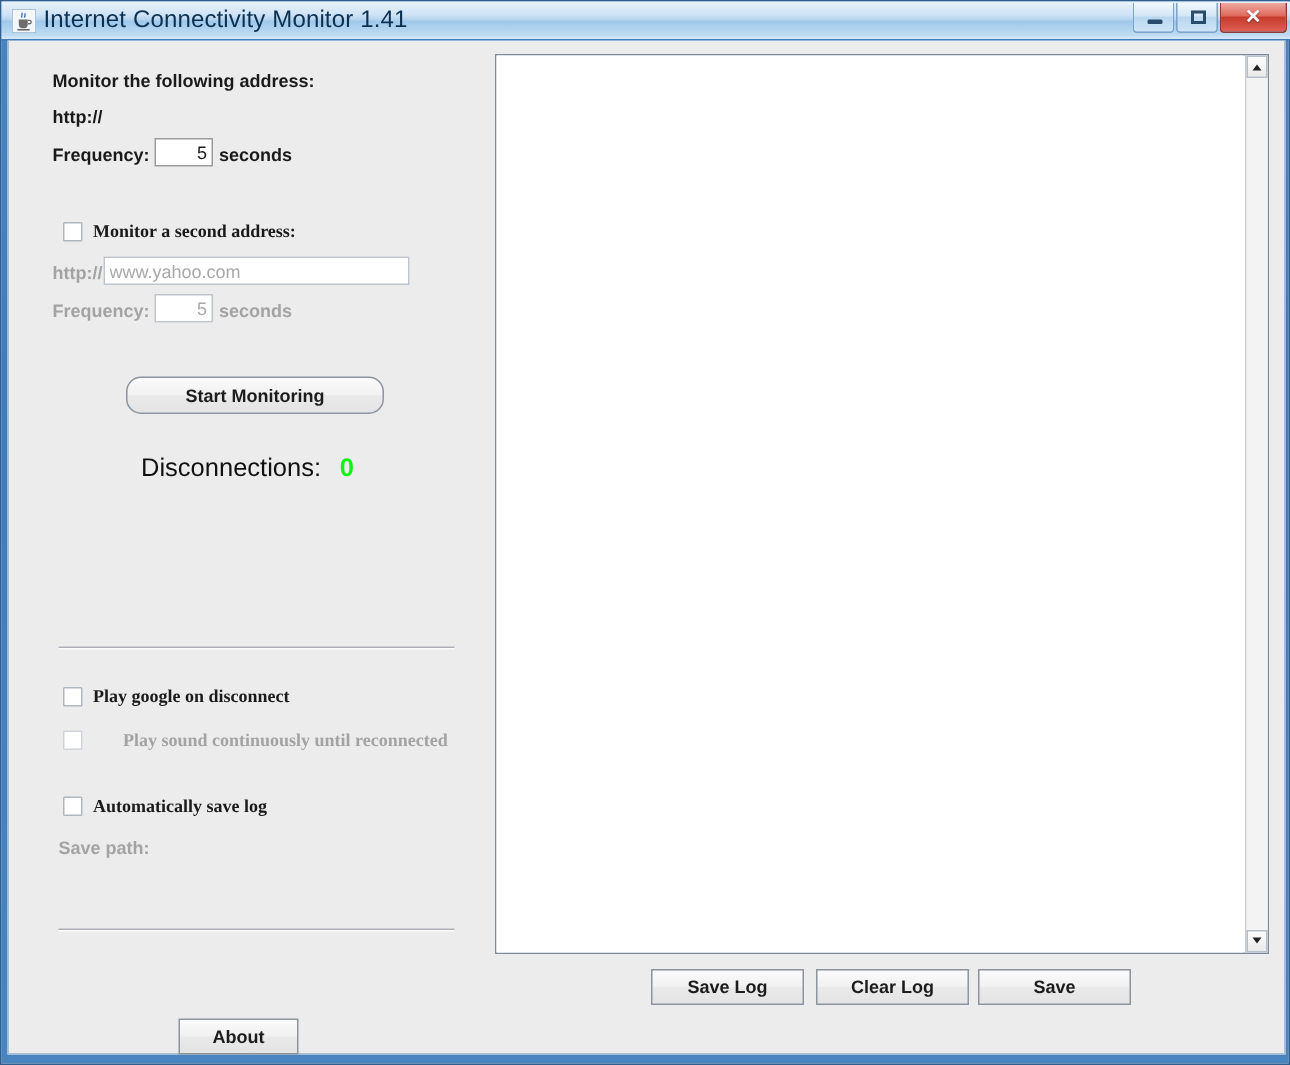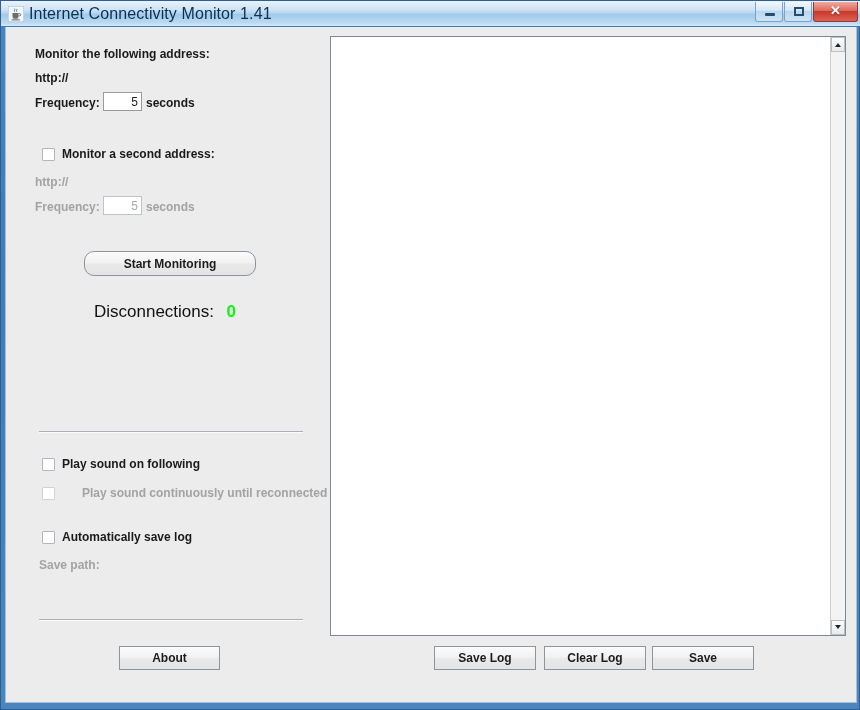--- a/index.html
+++ b/index.html
@@ -156,20 +156,21 @@
     cursor: default;
     padding: 0;
   }
 
   
   .cbrow {
     position: absolute;
     display: flex;
     align-items: center;
     white-space: nowrap;
+    font-family: Liberation Serif, serif;
   }
   .cbox {
     width: 13px; height: 13px;
     box-sizing: border-box;
     border: 1px solid #b0b6bd;
     background: #ffffff;
     border-radius: 1px;
     flex: 0 0 auto;
   }
   .cbox.dim { border-color: #cfd3d8; }
@@ -301,54 +302,55 @@
       <div class="lbl" style="left:29px; top:69px;">Frequency:</div>
       <input class="textfield num" style="left: 97px; top: 65px; width: 39px;" value="5">
       <div class="lbl" style="left:140px; top:69px;">seconds</div>
 
       <div class="cbrow" style="left:36px; top:120px;">
         <span class="cbox"></span>
         <span class="cblabel">Monitor a second address:</span>
       </div>
 
       <div class="lbl dim" style="left:29px; top:148px;">http://</div>
+      <input class="textfield dim" style="left: 63px; top: 144px; width: 204px;" disabled="" value="www.yahoo.com">
 
       <div class="lbl dim" style="left:29px; top:173px;">Frequency:</div>
       <input class="textfield num dim" style="left: 97px; top: 169px; width: 39px;" disabled="" value="5">
       <div class="lbl dim" style="left:140px; top:173px;">seconds</div>
 
       <button class="btn" style="left:78px; top:224px; width:172px; height:25px;border-radius:10px;">Start Monitoring</button>
 
       <div class="disc-wrap" style="left:88px; top:275px;">
         <span class="disc-label">Disconnections:</span>
         <span class="disc-value">0</span>
       </div>
 
       <div class="sep" style="left:33px; top:404px; width:264px;"></div>
 
       <div class="cbrow" style="left:36px; top:430px;">
         <span class="cbox"></span>
-        <span class="cblabel">Play sound on following</span>
+        <span class="cblabel">Play google on disconnect</span>
       </div>
 
       <div class="cbrow" style="left:36px; top:459px;">
         <span class="cbox dim"></span>
         <span class="cblabel dim">Play sound continuously until reconnected</span>
       </div>
 
       <div class="cbrow" style="left:36px; top:503px;">
         <span class="cbox"></span>
         <span class="cblabel">Automatically save log</span>
       </div>
 
       <div class="lbl dim" style="left:33px; top:531px;">Save path:</div>
 
       <div class="sep" style="left:33px; top:592px; width:264px;"></div>
 
-      <button class="btn" style="left:113px; top:619px; width:101px; height:24px;">About</button>
+      <button class="btn" style="left:113px; top:652px; width:80px; height:24px;">About</button>
     </div>
 
     <div class="log-wrap">
       <div class="log-text"></div>
       <div class="scrollbar">
         <div class="sb-arrow up">
           <span class="tri"></span>
         </div>
         <div class="sb-track"></div>
         <div class="sb-arrow down">

